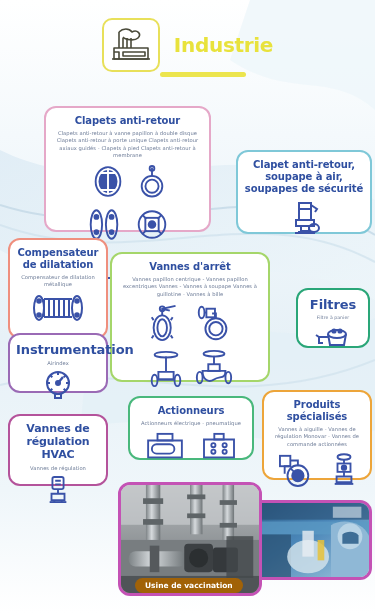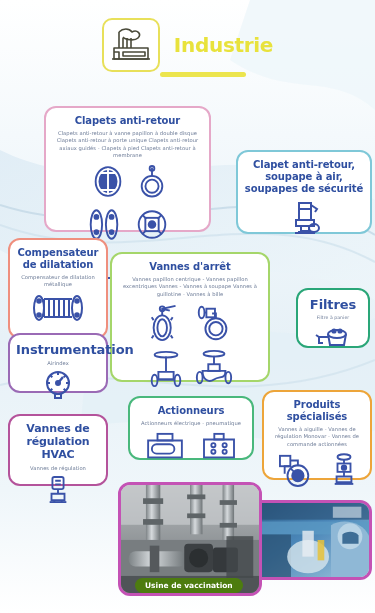--- a/index.html
+++ b/index.html
@@ -73,21 +73,21 @@
 
   
   .photo {
     position: absolute; border-radius: 12px; border: 3px solid #c452b5; overflow: hidden;
   }
   #photo-left  { left: 118px; top: 482px; width: 144px; height: 114px; z-index: 4; }
   #photo-right { left: 248px; top: 500px; width: 124px; height: 80px;  z-index: 3; }
   .photo svg { display: block; width: 100%; height: 100%; }
   .photo-caption {
     position: absolute; left: 135px; top: 578px; z-index: 6;
-    background: #4d7c0f; color: #ffffff; font-size: 7.5px; font-weight: bold;
+    background: #a16207; color: #ffffff; font-size: 7.5px; font-weight: bold;
     padding: 3px 10px; border-radius: 9px; white-space: nowrap;
   }
 </style>
 </head>
 <body>
 
 <svg class="bg-waves" viewBox="0 0 375 613" preserveAspectRatio="none">
   <defs>
     <linearGradient id="wg" x1="0" y1="0" x2="1" y2="1">
       <stop offset="0%" stop-color="#dbeaf4"></stop>

